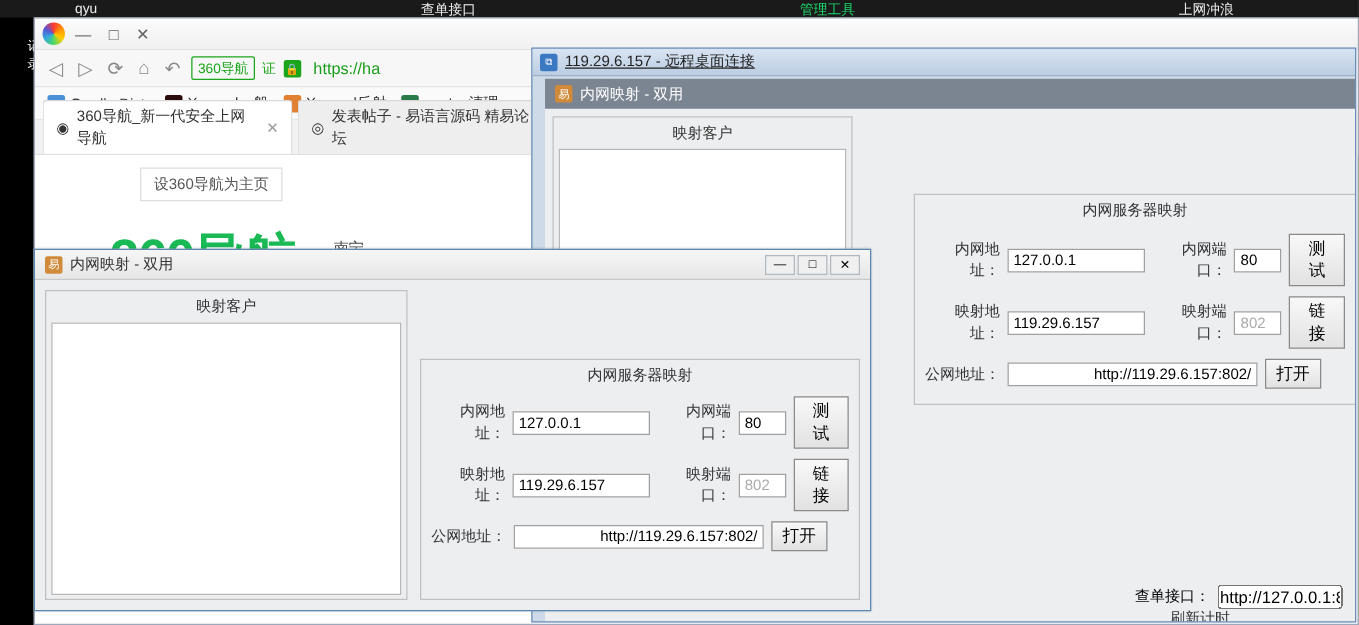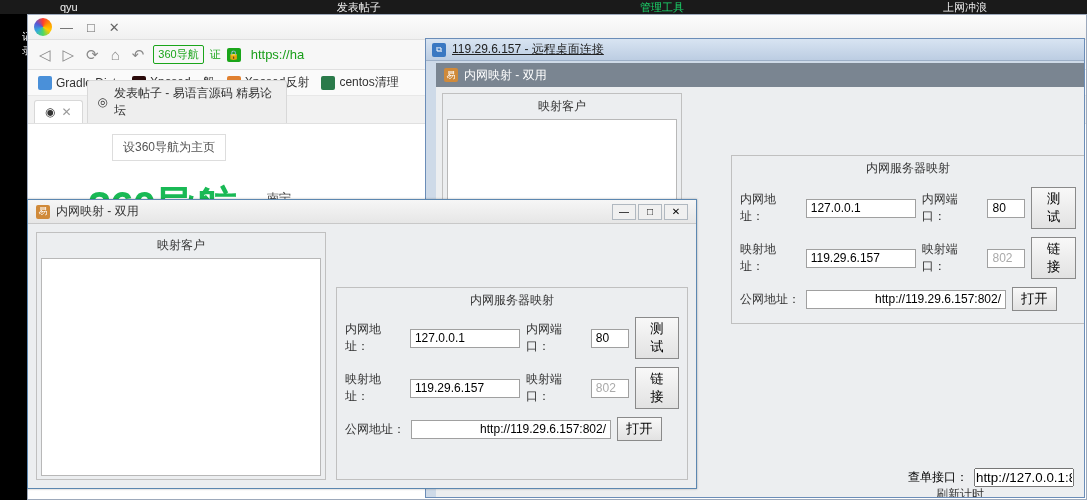--- a/index.html
+++ b/index.html
@@ -152,21 +152,21 @@
   width:100%; height: calc(100% - 20px);
 }
 .server-panel {
   border:1px solid #c0c0c0; flex:1;
   padding: 4px; margin-top: 55px;
 }
 .form-row {
   display:flex; align-items:center;
   margin: 8px 4px; gap: 6px;
 }
-.form-row .lbl { width: 60px; color:#333; }
+.form-row .lbl { width: 60px; text-align: right; color:#333; }
 .form-row .inp {
   border:1px solid #a0a0a0; background:#fff;
   padding:2px 4px; height:19px; font-family: Arial,sans-serif;
   font-size: 12px;
 }
 .form-row .inp.w80 { width: 110px; }
 .form-row .inp.w40 { width: 38px; }
 .form-row .inp.wfull { width: 200px; text-align: right; }
 .form-row .btn {
   border:1px solid #8a8a8a;
@@ -228,21 +228,21 @@
 }
 .dicon { width:24px;height:24px;background:#4a90d9; }
 .dicon.g { background:linear-gradient(#6ab,#389); }
 </style>
 </head>
 <body>
 
 <div class="desktop-top">
   <span class="ttext">qyu</span>
   <span class="sp"></span>
-  <span class="ttext">发表帖子</span>
+  <span class="ttext">查单接口</span>
   <span class="sp"></span>
   <span class="ttext mgmt">管理工具</span>
   <span class="sp"></span>
   <span class="ttext">上网冲浪</span>
   <span style="width:40px"></span>
 </div>
 
 <div class="desk-icons">
   <div class="dicon"></div>
   <span>记录</span>
@@ -291,20 +291,21 @@
         <span>Xposed反射</span>
       </div>
     <div class="bookmark-item">
         <span class="bm-icon bm-teal"></span>
         <span>centos清理</span>
       </div>
   </div>
   <div class="tab-bar">
     <div class="tab">
       <span>◉</span>
+      <span>360导航_新一代安全上网导航</span>
       <span class="close">✕</span>
     </div>
     <div class="tab inactive">
       <span>◎</span>
       <span>发表帖子 - 易语言源码 精易论坛</span>
     </div>
   </div>
   <div class="page-area">
     <div class="homepage-btn">设360导航为主页</div>
     <div class="logo-row">

